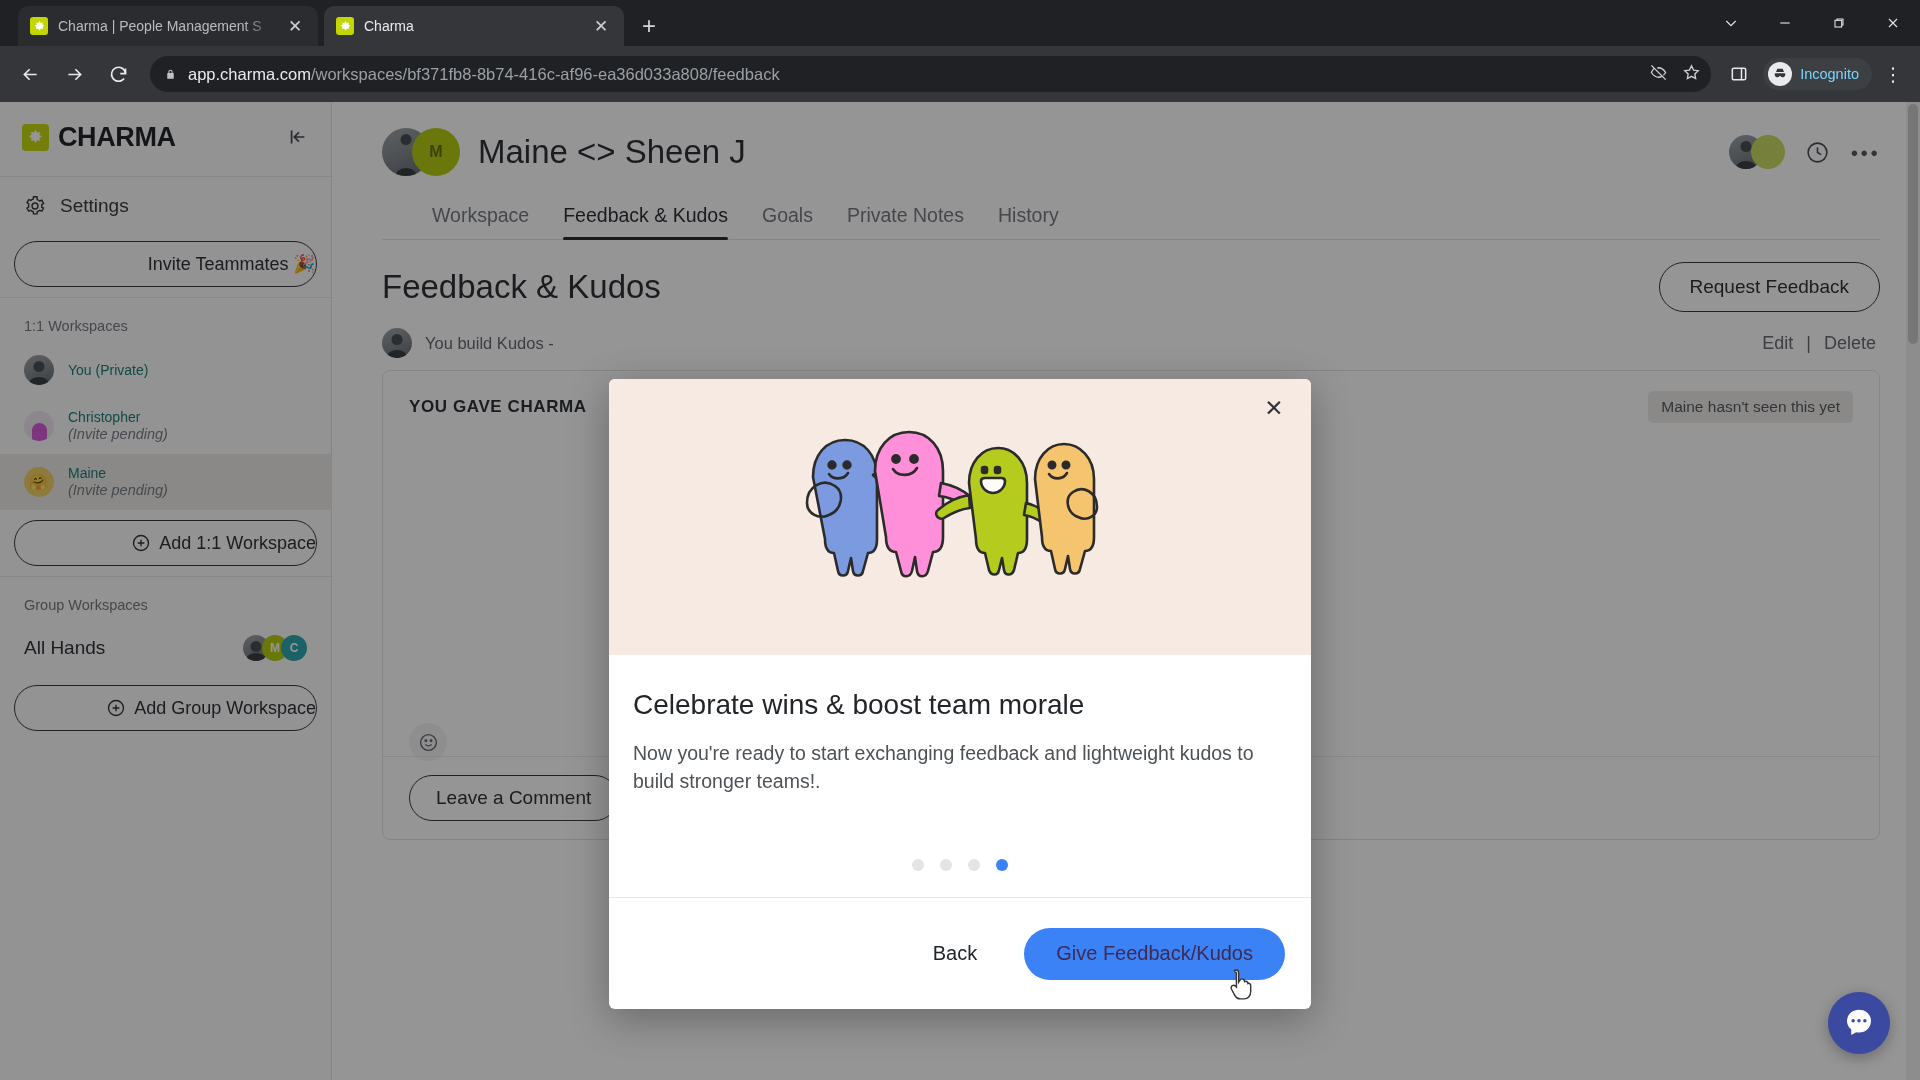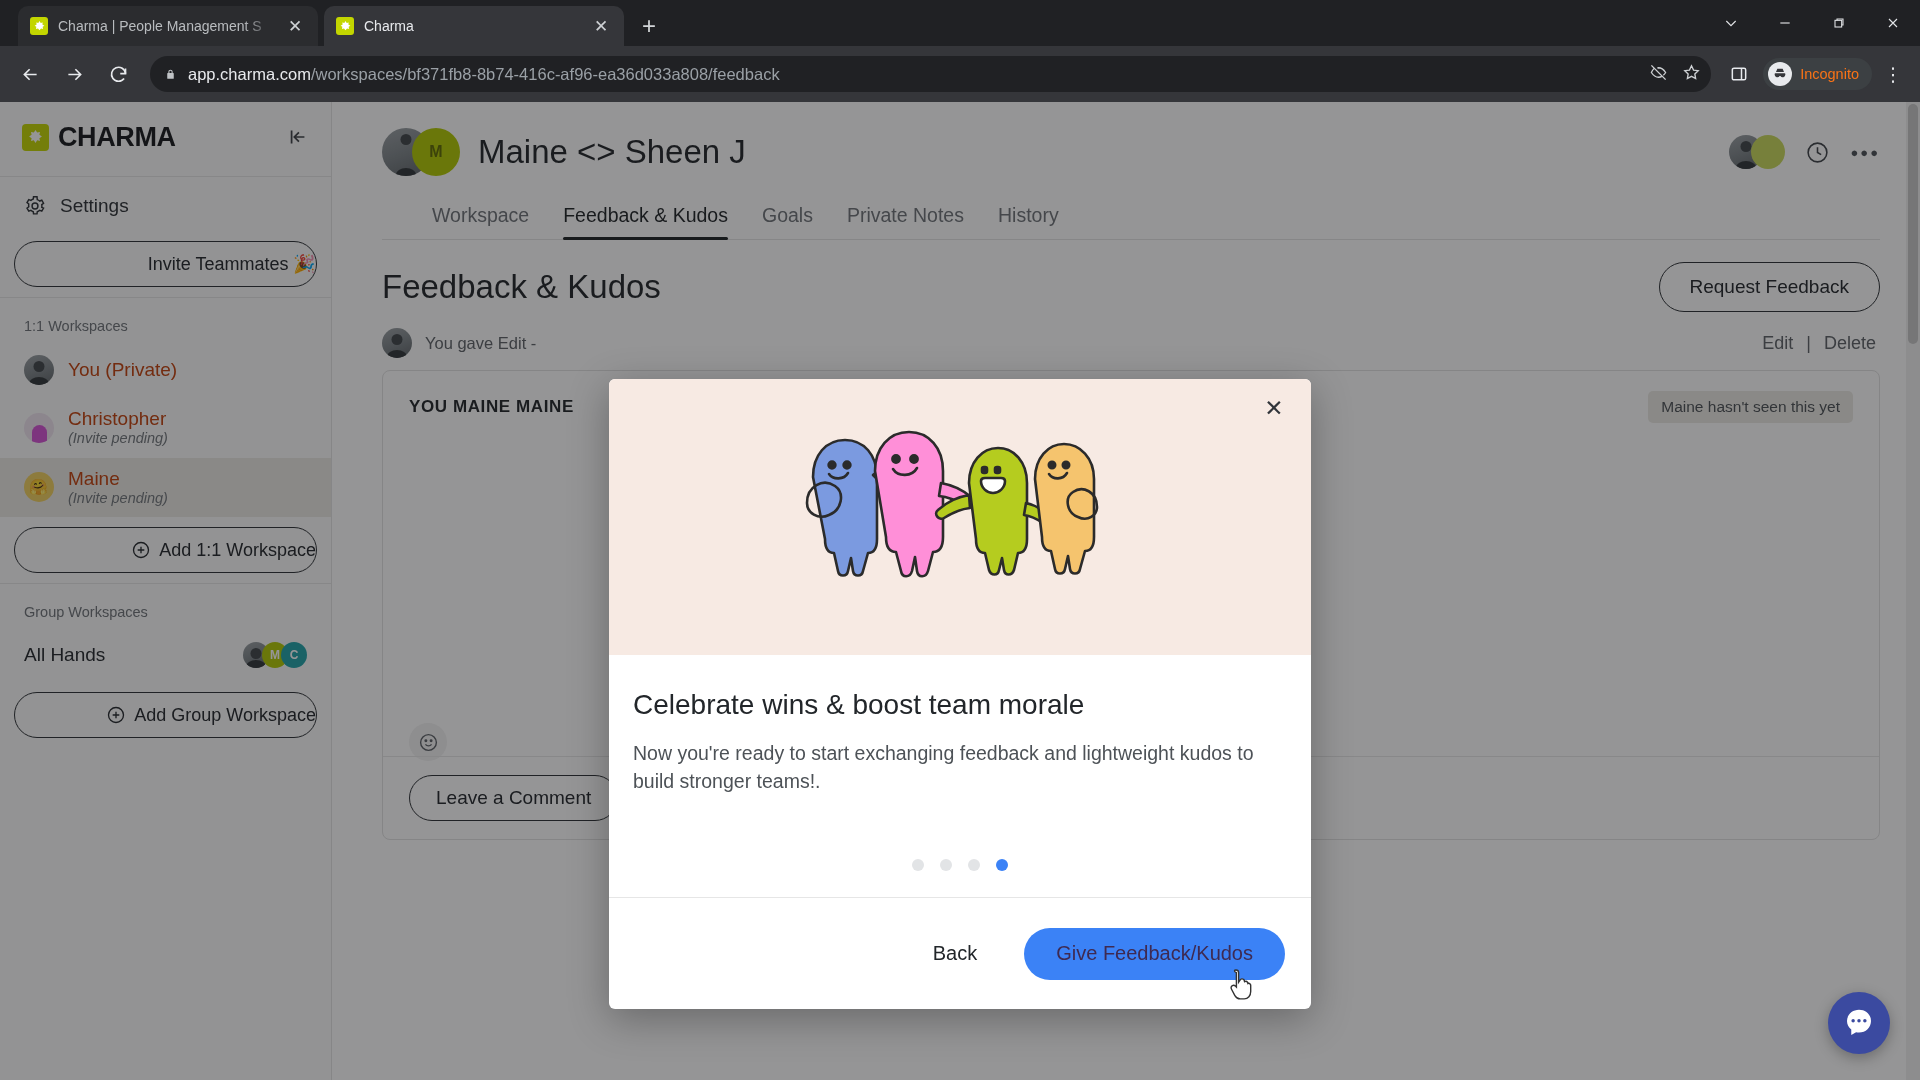--- a/index.html
+++ b/index.html
@@ -67,21 +67,21 @@
   .omni-right { position: absolute; right: 10px; display: flex; align-items: center; gap: 14px; }
   .omni-right svg { width: 19px; height: 19px; color: #cdd0d3; }
   .tb-icon { width: 32px; height: 32px; display:flex;align-items:center;justify-content:center;color:#e8eaed;}
   .tb-icon svg { width: 20px; height: 20px; }
   .incognito-pill {
     display: flex; align-items: center; gap: 8px; background: #3c4043;
     border-radius: 16px; height: 32px; padding: 0 13px 0 5px; margin-left: 4px;
   }
   .incog-av { width: 24px; height: 24px; border-radius: 50%; background: #e8eaed; display:flex;align-items:center;justify-content:center;}
   .incog-av svg{width:16px;height:16px;color:#35363a;}
-  .incognito-pill span { color: #f97316; font-size: 14.5px; }
+  .incognito-pill span { color: #7dd3fc; font-size: 14.5px; }
   .kebab { width: 34px; height: 40px; display:flex;align-items:center;justify-content:center;color:#e8eaed;font-size:19px;letter-spacing:0;}
 
   
   .viewport {
     position: absolute; top: 102px; left: 0; right: 0; bottom: 0;
     background: #ffffff; overflow: hidden;
   }
 
   
   .sidebar {
@@ -113,21 +113,21 @@
   .avatar { width: 30px; height: 30px; border-radius: 50%; flex: none; position: relative; overflow: hidden; }
   .av-person { background: linear-gradient(160deg,#9aa0a4 0%,#7d8488 50%,#5d6367 100%); }
   .av-person::after { content:''; position:absolute; left:50%; top:6px; transform:translateX(-50%);
                       width:11px;height:11px;border-radius:50%;background:#3f4448;}
   .av-person::before { content:''; position:absolute; left:50%; bottom:-5px; transform:translateX(-50%);
                        width:20px;height:13px;border-radius:50% 50% 0 0;background:#2f3437;}
   .av-pink { background: #efe3ef; display:flex;align-items:flex-end;justify-content:center; }
   .av-pink::after{content:'';width:15px;height:18px;border-radius:8px 8px 2px 2px;background:#d451d4;}
   .av-yellow { background: #f0cf5e; display:flex;align-items:center;justify-content:center;font-size:15px;}
   .sb-item-text { display: flex; flex-direction: column; line-height: 1.18; }
-  .sb-name { font-size: 19px; color: #c2410c; }
+  .sb-name { font-size: 14px; color: #0f766e; }
   .sb-sub { font-size: 14.5px; color: #70757a; font-style: italic; }
   .sb-group-row { display:flex; align-items:center; padding: 12px 24px; min-height: 54px; }
   .sb-group-name { font-size: 19px; color: #22262a; }
   .sb-group-avs { margin-left: auto; display:flex; }
   .mini-av { width: 26px; height: 26px; border-radius: 50%; margin-left: -7px;
              display:flex;align-items:center;justify-content:center;
              font-size: 12px; color: #fff; font-weight: 600; position: relative; overflow:hidden;}
   .mini-av:first-child { margin-left: 0; }
 
   
@@ -471,31 +471,31 @@
         <span class="page-title">Feedback &amp; Kudos</span>
         <span class="ptr-actions">
           <span class="btn-outline">
             <span>Request Feedback</span>
           </span>
         </span>
       </div>
 
       <div class="feed-meta">
         <span class="avatar av-person"></span>
-        <span class="feed-meta-text">You gave Edit -</span>
+        <span class="feed-meta-text">You build Kudos -</span>
         <span class="feed-meta-right">
           <span>Edit</span>
           <span>|</span>
           <span>Delete</span>
         </span>
       </div>
 
       <div class="card">
         <div class="card-head">
-          <span class="card-head-title">YOU MAINE MAINE</span>
+          <span class="card-head-title">YOU GAVE CHARMA</span>
           <span class="badge">Maine hasn't seen this yet</span>
         </div>
         <div class="card-emoji-row">
           <span class="emoji-btn">
             <svg viewBox="0 0 24 24" fill="none" stroke="currentColor" stroke-width="1.6">
                 <circle cx="12" cy="12" r="9"></circle>
                 <circle cx="9" cy="10" r="0.9" fill="currentColor"></circle>
                 <circle cx="15" cy="10" r="0.9" fill="currentColor"></circle>
                 <path d="M8.5 14.2a4.5 4.5 0 007 0"></path>
               </svg>

